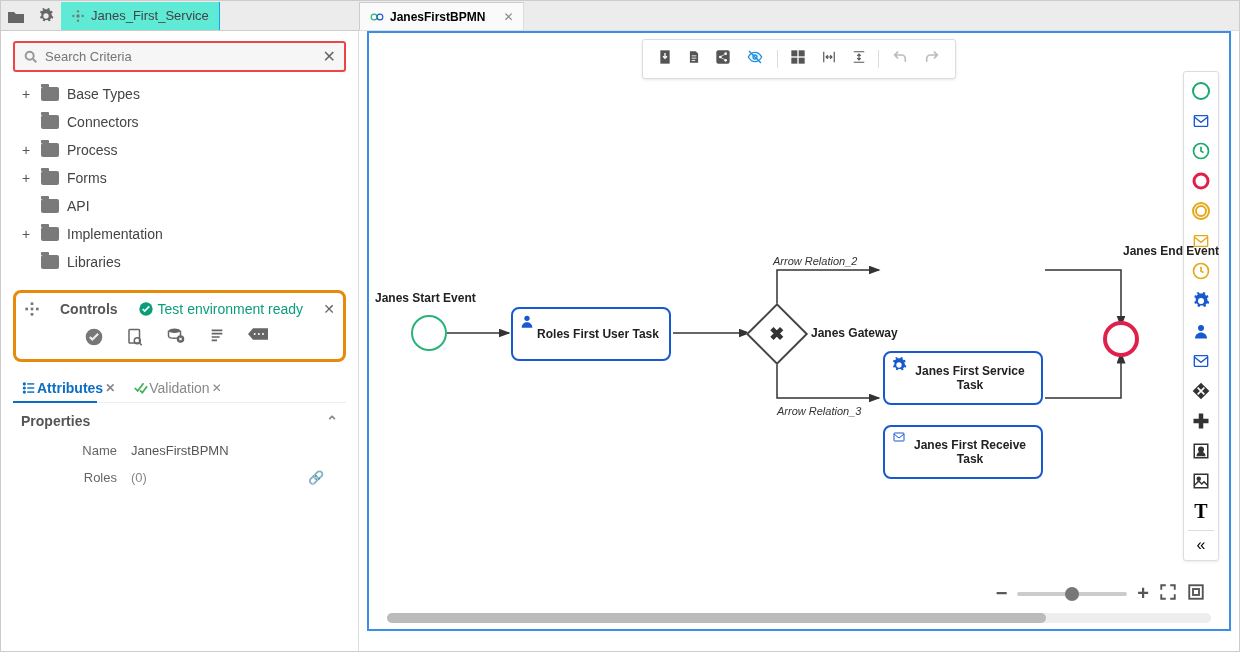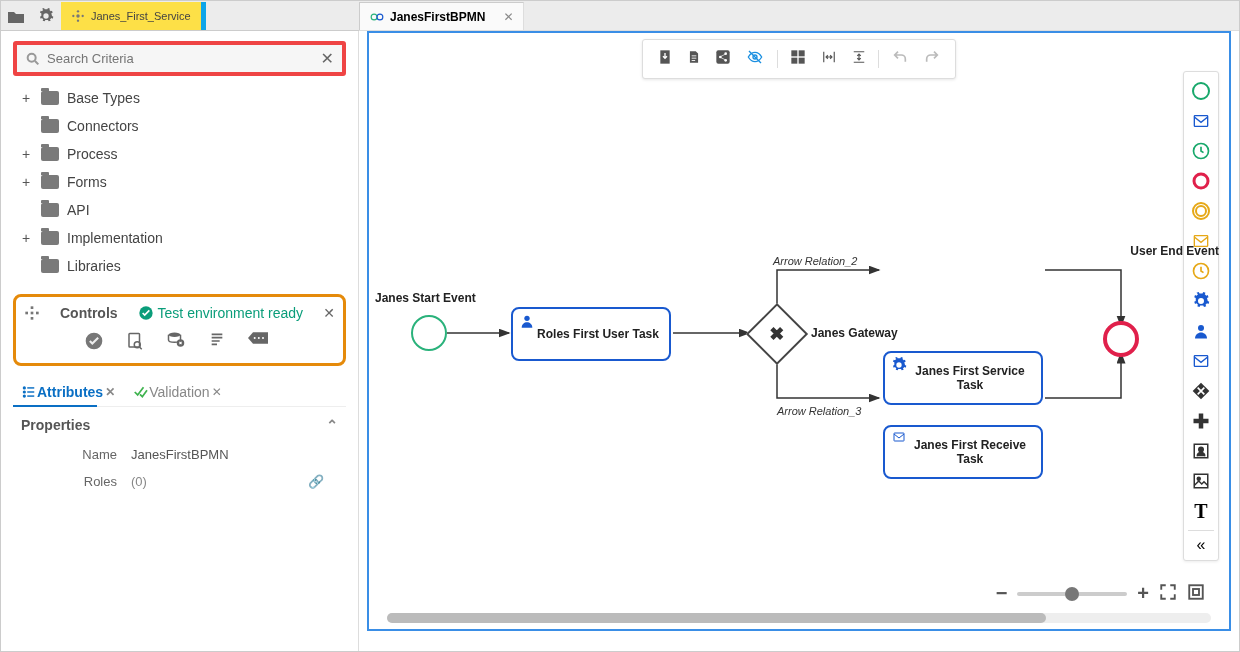--- a/index.html
+++ b/index.html
@@ -2,29 +2,29 @@
 <html><head>
 <meta charset="utf-8">
 <style>
   * { box-sizing: border-box; margin: 0; padding: 0; font-family: Arial, Helvetica, sans-serif; }
   body { width: 1240px; height: 652px; background: #fff; overflow: hidden; border: 1px solid #ccc; position: relative; }
 
   
   .topbar { height: 30px; background: #ececec; display: flex; align-items: center; border-bottom: 1px solid #ccc; }
   .tb-left { display: flex; align-items: center; height: 100%; }
   .tb-icon { width: 30px; height: 30px; display: flex; align-items: center; justify-content: center; color: #555; cursor: pointer; }
-  .tab { display: flex; align-items: center; padding: 0 10px; height: 28px; border-right: 5px solid #0ea5e9; background: #fde047; gap: 6px; font-size: 11px; color: #444; }
+  .tab { display: flex; align-items: center; padding: 0 10px; height: 28px; border-right: 1px solid #0ea5e9; background: #5eead4; gap: 6px; font-size: 13px; color: #444; }
   .editor-tab { display: flex; align-items: center; padding: 0 10px; height: 28px; background: #fafafa; border-right: 1px solid #ddd; gap: 6px; font-size: 12px; }
   .tb-right { margin-left: auto; display: flex; align-items: center; padding-right: 8px; gap: 8px; color: #666; }
 
   .main { display: flex; height: calc(100% - 30px); }
 
   
   .sidebar { width: 358px; border-right: 1px solid #ddd; display: flex; flex-direction: column; padding: 6px; gap: 0; }
-  .search { display: flex; align-items: center; border: 4px solid #ef4444; border-radius: 3px; padding: 4px 8px; margin: 4px 6px; background: #f6f6f6; position: relative;}
+  .search { display: flex; align-items: center; border: 2px solid #ef4444; border-radius: 3px; padding: 4px 8px; margin: 4px 6px; background: #f6f6f6; position: relative;}
   .search input { border: none; outline: none; flex: 1; background: transparent; font-size: 13px; color: #555; }
   .search .x { color: #666; cursor: pointer; }
   .tree { padding: 4px 6px 8px 10px; font-size: 14px; color: #444; }
   .tree-item { display: flex; align-items: center; gap: 8px; padding: 6px 2px; cursor: pointer; }
   .tree-item .plus { width: 14px; text-align: center; color: #555; }
   .tree-item .noplus { width: 14px; }
   .folder-icon { width: 18px; height: 14px; background: #7a7a7a; border-radius: 2px; position: relative; }
   .folder-icon::before { content: ""; position: absolute; top: -3px; left: 0; width: 8px; height: 3px; background: #7a7a7a; border-radius: 1px 1px 0 0;}
 
   
@@ -447,21 +447,21 @@
         <span>Janes First Receive Task</span>
       </div>
 
       <div class="node task" style="top:210px;left:514px">
         <span class="tic"><svg width="16" height="16" viewBox="0 0 24 24" fill="#1959cf">
               <path d="M12 8a4 4 0 100 8 4 4 0 000-8zm9 4l2 1-1 3-2-1a8 8 0 01-2 2l1 2-3 1-1-2h-4l-1 2-3-1 1-2a8 8 0 01-2-2l-2 1-1-3 2-1v-4l-2-1 1-3 2 1a8 8 0 012-2L6 1l3-1 1 2h4l1-2 3 1-1 2a8 8 0 012 2l2-1 1 3-2 1z"></path>
             </svg></span>
         <span>Janes First Service Task</span>
       </div>
 
-      <div class="lbl" style="top:211px;left:740px;text-align:right;width:110px">User End Event</div>
+      <div class="lbl" style="top:211px;left:740px;text-align:right;width:110px">Janes End Event</div>
       <div class="node event-end" style="top:288px;left:734px"></div>
 
       <div class="zoom">
         <span style="font-size:20px;font-weight:bold">−</span>
         <div class="track">
             <div class="thumb"></div>
           </div>
         <span style="font-size:20px;font-weight:bold">+</span>
         <span><svg width="18" height="18" viewBox="0 0 24 24" fill="none" stroke="#555" stroke-width="2.5">
               <path d="M3 9V3h6M21 9V3h-6M3 15v6h6M21 15v6h-6"></path>

